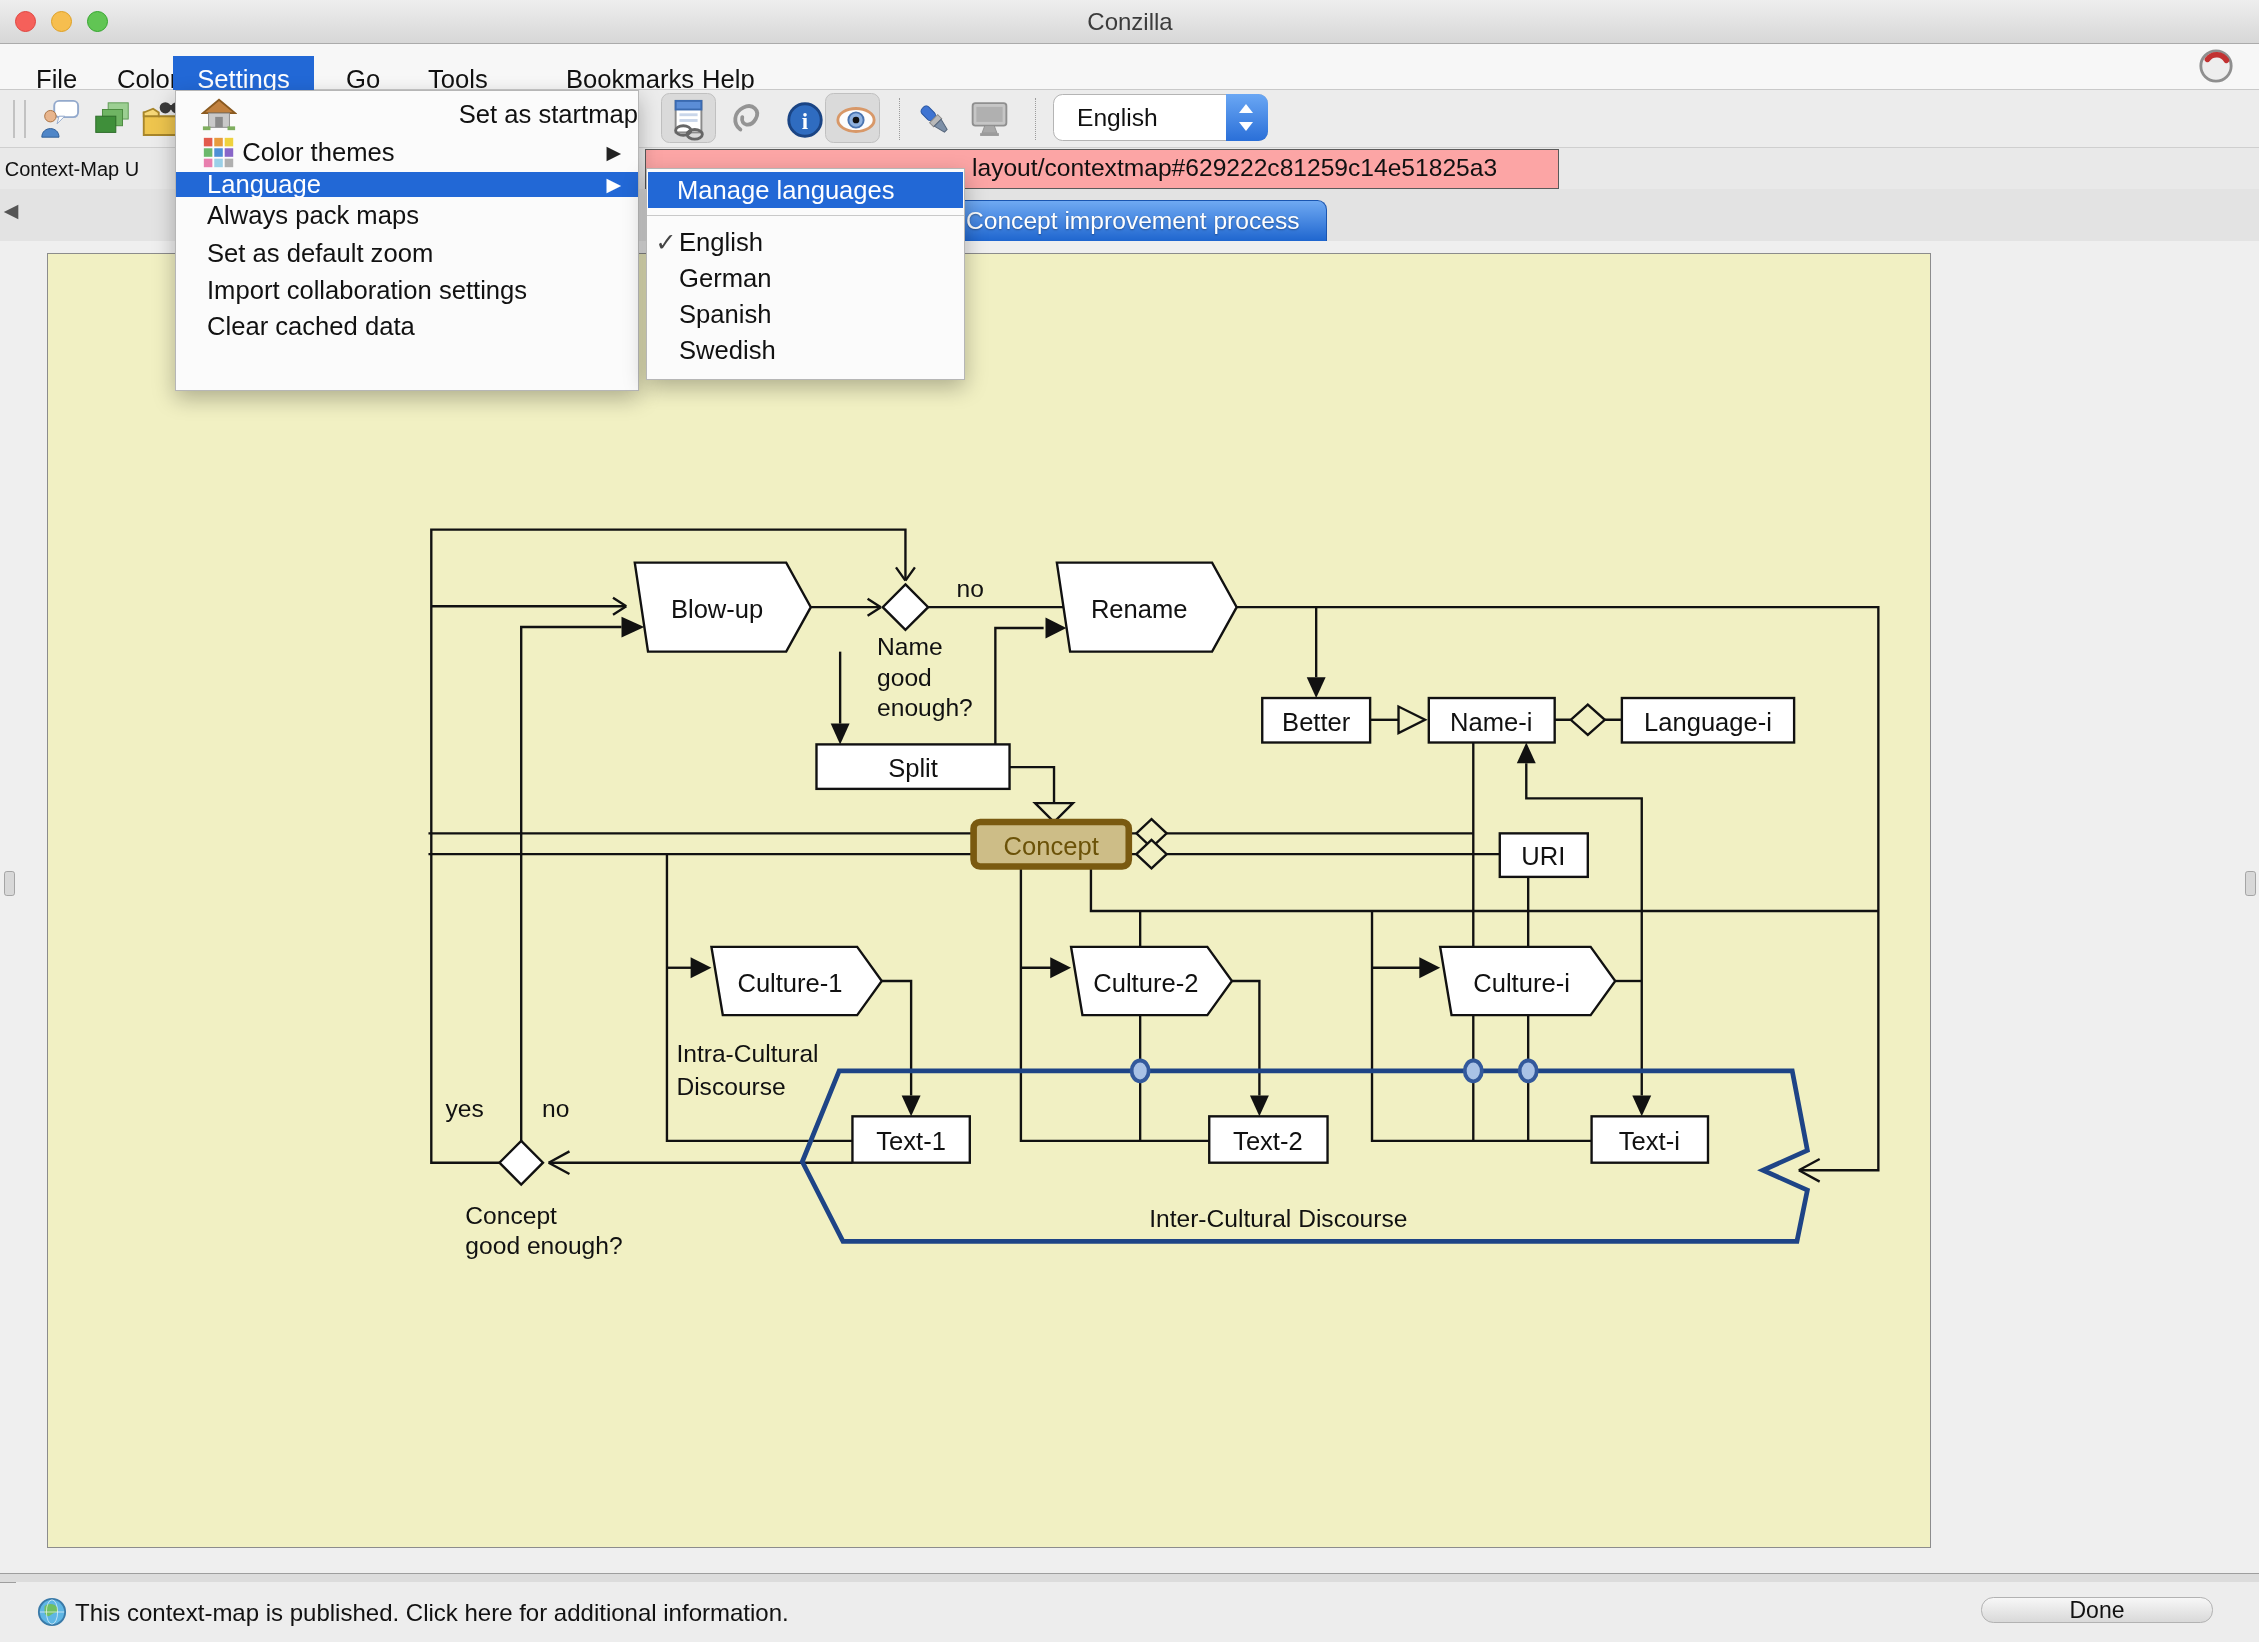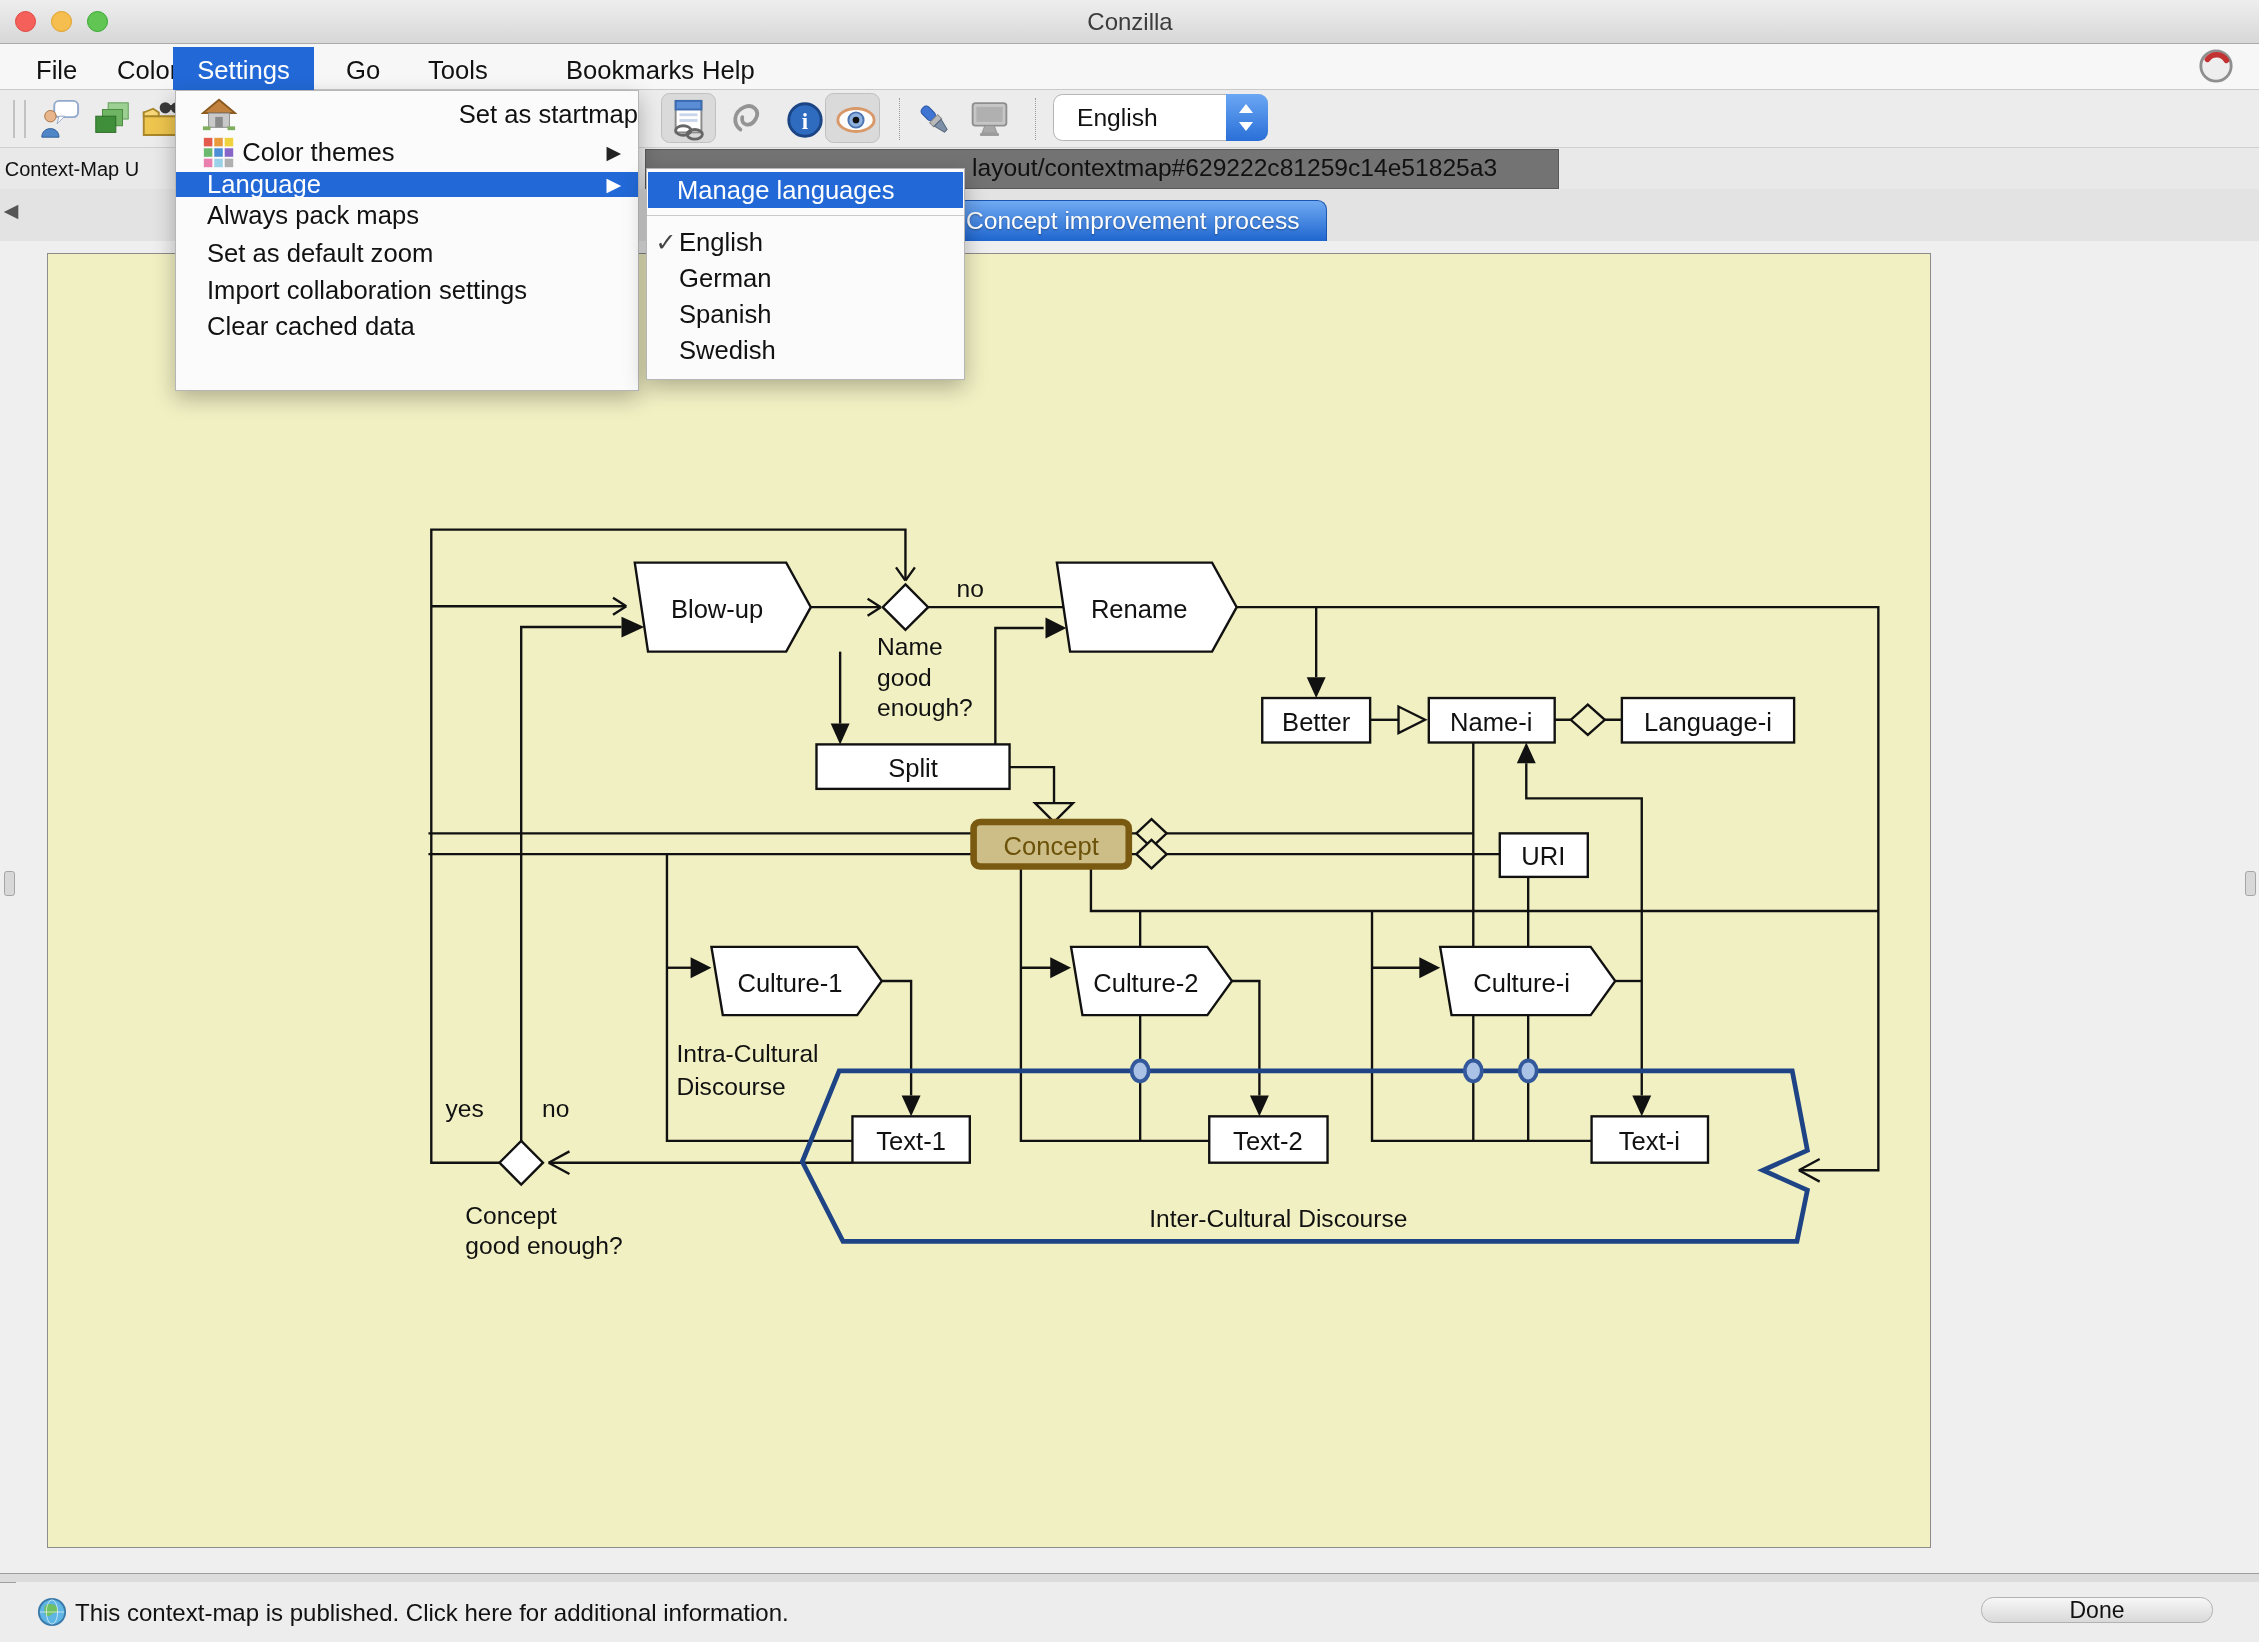--- a/index.html
+++ b/index.html
@@ -11,21 +11,21 @@
             background:linear-gradient(#eeeeee,#d7d7d7);border-bottom:0.9px solid #ababab;}
   .tlight{position:absolute;top:11.4px;width:21px;height:21px;border-radius:50%;}
   .tl-red{left:15px;background:#f5605a;border:0.9px solid #e0443e;}
   .tl-yellow{left:51px;background:#f6be4f;border:0.9px solid #dfa023;}
   .tl-green{left:87px;background:#61c554;border:0.9px solid #34a62e;}
   .wtitle{position:absolute;left:0;right:0;top:0;height:44px;line-height:44px;text-align:center;
           font-size:24px;color:#3c3c3c;}
   
   .menubar{position:absolute;left:0;top:44px;width:2260px;height:46px;background:#f7f7f7;
            border-bottom:0.9px solid #c9c9c9;font-size:25.6px;}
-  .mitem{position:absolute;top:3px;height:64px;line-height:46px;}
+  .mitem{position:absolute;top:12px;height:64px;line-height:46px;}
   .mitem.active{background:#2268d6;color:#fff;text-align:center;}
   .menulogo{position:absolute;right:26.5px;top:3.8px;}
   
   .toolbar{position:absolute;left:0;top:90px;width:2260px;height:58px;background:#ececec;
            border-bottom:0.9px solid #cfcfcf;}
   .grip{position:absolute;left:13.2px;top:9.5px;width:13.2px;height:38px;
         border-left:2.8px solid #c2c2c2;border-right:2.8px solid #c2c2c2;}
   .tbtn{position:absolute;top:8.5px;width:42px;height:42px;}
   .pressedbg{position:absolute;top:2.8px;width:55px;height:50px;background:#dadada;
              border:0.9px solid #c0c0c0;border-radius:8.5px;}
@@ -34,21 +34,21 @@
          border:0.9px solid #b4b4b4;border-radius:9.5px;font-size:24.6px;}
   .combo .cval{position:absolute;left:23px;top:0;height:45px;line-height:45px;}
   .combo .ccap{position:absolute;right:-0.9px;top:-0.9px;width:42px;height:47px;border-radius:0 9.5px 9.5px 0;
          background:linear-gradient(#6aa7f4,#2a6fd8);}
   .chev{position:absolute;left:13.2px;width:0;height:0;border-left:7.6px solid transparent;border-right:7.6px solid transparent;}
   .chev.up{top:10.4px;border-bottom:9.5px solid #fff;}
   .chev.dn{bottom:10.4px;border-top:9.5px solid #fff;}
   
   .urlrow{position:absolute;left:0;top:148px;width:2260px;height:42px;background:#e9e9e9;}
   .urllabel{position:absolute;left:4.7px;top:0;height:42px;line-height:42px;font-size:20px;white-space:nowrap;}
-  .urlfield{position:absolute;left:645px;top:0.9px;width:914px;height:40px;background:#737373;
+  .urlfield{position:absolute;left:645px;top:0.9px;width:914px;height:40px;background:#fca5a5;
             border:1.9px solid #5a5a5a;overflow:hidden;}
   .urlfield span{position:absolute;left:326px;top:0;height:36px;line-height:36px;font-size:24.6px;white-space:nowrap;}
   
   .tabrow{position:absolute;left:0;top:189px;width:2260px;height:52px;background:#e3e3e3;}
   .tabscroll{position:absolute;left:3.8px;top:9.5px;font-size:19px;color:#555;}
   .tab{position:absolute;left:890px;top:11.4px;width:437px;height:41px;border-radius:9.5px 9.5px 0 0;
        background:linear-gradient(#6fa9f2,#1f66cf);border:0.9px solid #1a55b0;border-bottom:none;
        color:#fff;font-size:24.6px;line-height:39px;text-align:right;padding-right:26.5px;
        text-shadow:0 0.9px 1.9px rgba(0,0,0,.35);white-space:nowrap;overflow:hidden;}
   

